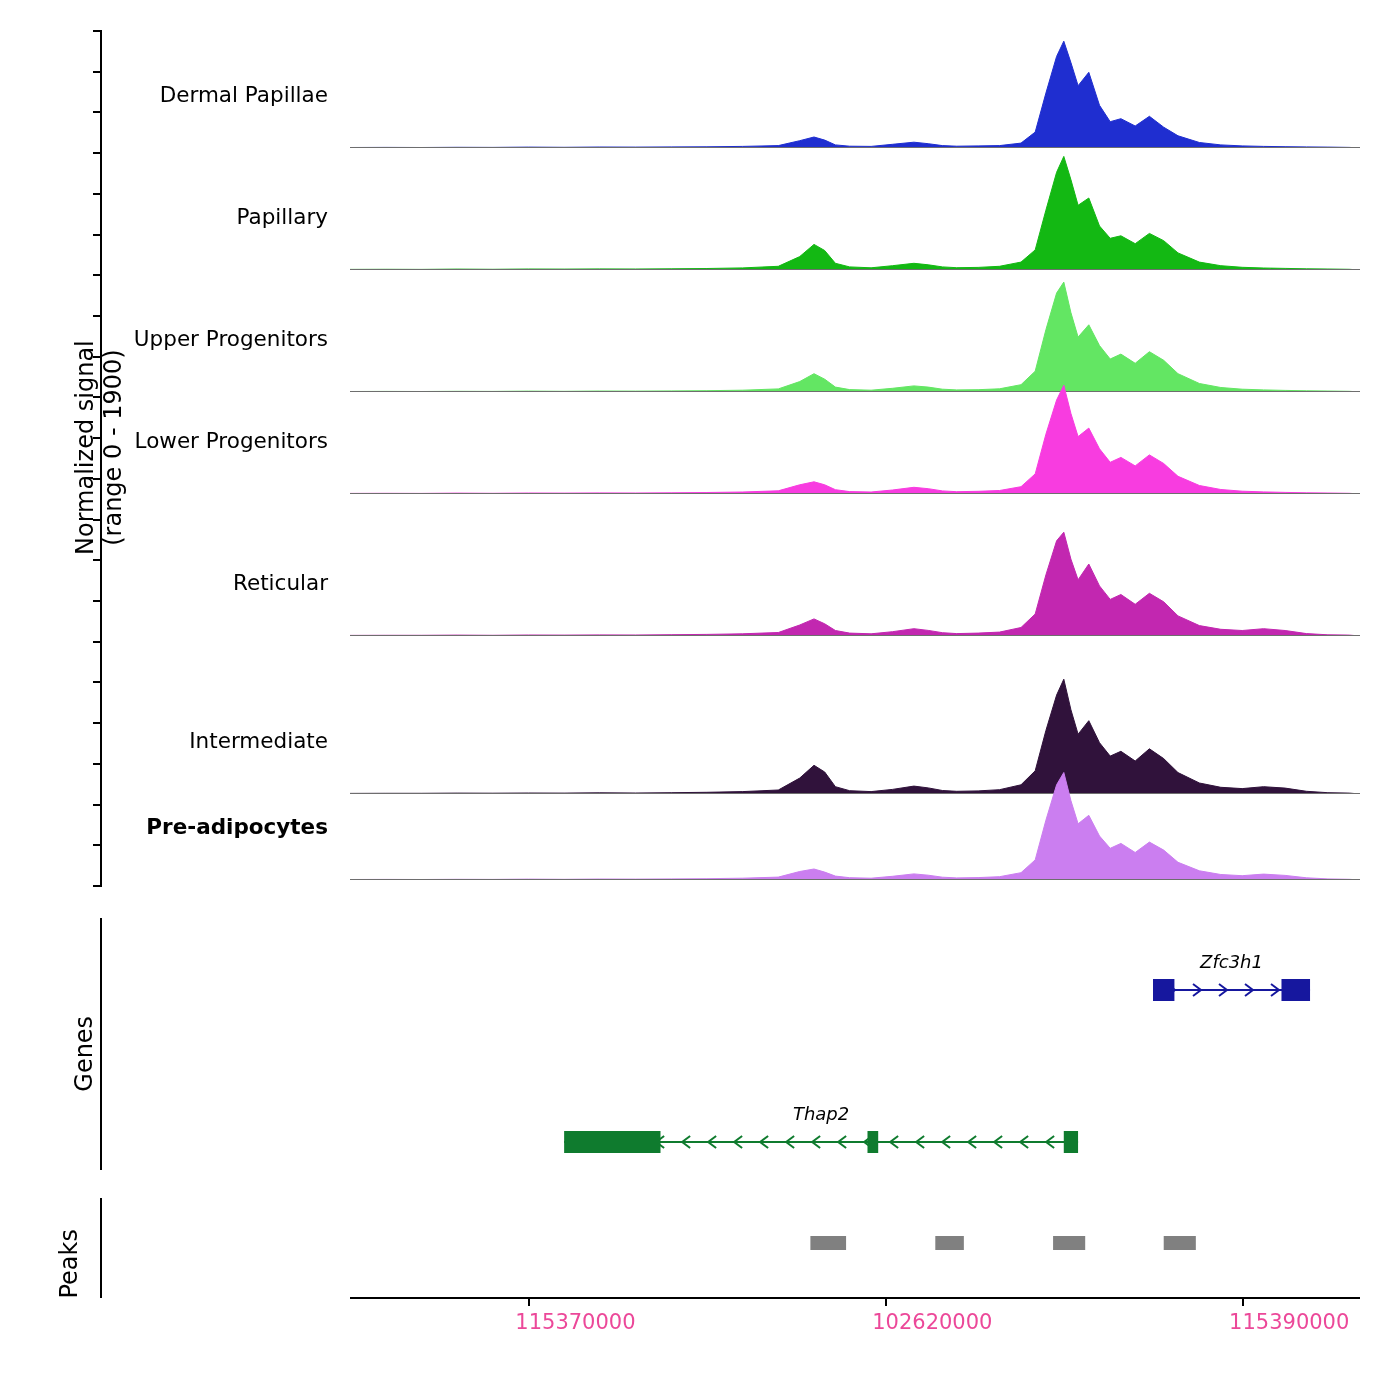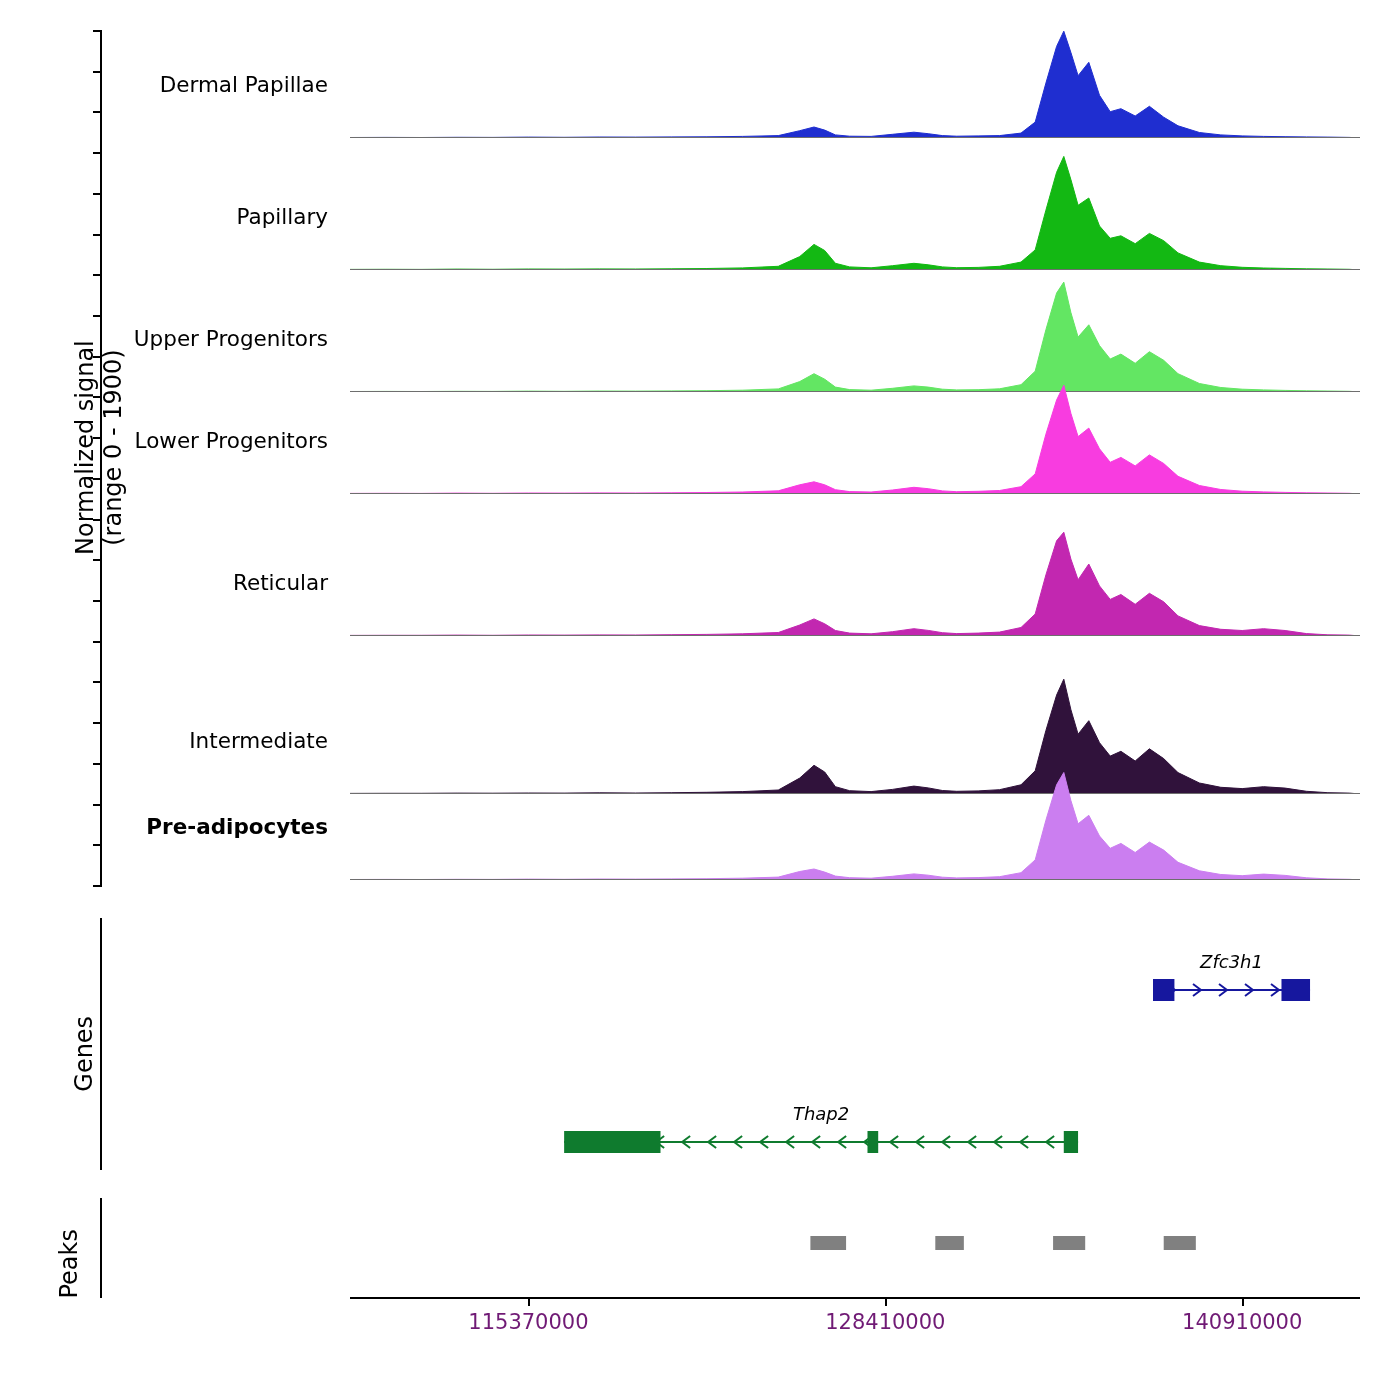--- a/index.html
+++ b/index.html
@@ -127,23 +127,24 @@
     position: absolute;
     top: 0;
     width: 2px;
     height: 9px;
     background: #000;
   }
   #xaxis .xticklabel {
     position: absolute;
     top: 13px;
     font-size: 21px;
-    color: #701a75;
+    color: #ec4899;
     transform: translateX(-50%);
     white-space: nowrap;
+    margin-left: 47px;
   }
   #xtitle {
     position: absolute;
     left: 350px;
     top: 1345px;
     width: 1010px;
     text-align: center;
     font-size: 27px;
     color: #000;
   }
@@ -186,21 +187,21 @@
       <div class="tick" style="top: 640.714px;"></div>
       <div class="tick" style="top: 681.429px;"></div>
       <div class="tick" style="top: 722.143px;"></div>
       <div class="tick" style="top: 762.857px;"></div>
       <div class="tick" style="top: 803.571px;"></div>
       <div class="tick" style="top: 844.286px;"></div>
       <div class="tick" style="top: 885px;"></div>
     </div>
 
   <div id="tracks">
-      <div class="track" style="top: 20px; height: 118px;">
+      <div class="track" style="top: 30px; height: 118px;">
         <div class="track-label" style="top: 51.92px;">Dermal Papillae</div>
         <svg width="1010" height="118">
           <path d="M 0 118 L 0.0 117.5 L 35.7 117.4 L 71.4 117.5 L 107.1 117.3 L 142.8 117.4 L 178.4 117.1 L 214.1 117.3 L 249.8 117.0 L 285.5 117.1 L 321.2 116.9 L 356.9 116.8 L 392.6 116.4 L 428.3 115.6 L 449.7 110.7 L 464.0 107.0 L 474.7 110.1 L 485.4 114.9 L 499.6 116.2 L 521.1 116.4 L 542.5 114.3 L 563.9 112.2 L 578.2 113.7 L 592.4 115.6 L 606.7 116.2 L 628.1 115.9 L 649.5 115.6 L 671.0 113.1 L 685.2 102.1 L 695.9 63.1 L 706.6 26.4 L 713.8 11.2 L 720.9 32.5 L 728.1 55.7 L 738.8 42.3 L 749.5 75.3 L 760.2 91.7 L 770.9 88.7 L 785.2 96.0 L 799.4 86.3 L 813.7 97.2 L 828.0 105.8 L 849.4 112.5 L 870.8 114.9 L 892.2 115.9 L 913.6 116.4 L 935.1 116.7 L 956.5 116.9 L 977.9 117.1 L 999.3 117.4 L 1010 118 Z" fill="#1f2ed0" stroke="#1f2ed0" stroke-width="1"></path>
         </svg>
         <div class="track-baseline"></div>
       </div>
       <div class="track" style="top: 152px; height: 118px;">
         <div class="track-label" style="top: 51.92px;">Papillary</div>
         <svg width="1010" height="118">
           <path d="M 0 118 L 0.0 117.4 L 35.7 117.3 L 71.4 117.4 L 107.1 117.1 L 142.8 117.3 L 178.4 117.0 L 214.1 117.1 L 249.8 116.9 L 285.5 117.0 L 321.2 116.8 L 356.9 116.5 L 392.6 115.9 L 428.3 114.3 L 449.7 104.6 L 464.0 92.4 L 474.7 98.5 L 485.4 111.3 L 499.6 114.9 L 521.1 115.8 L 542.5 113.7 L 563.9 111.3 L 578.2 112.8 L 592.4 114.9 L 606.7 115.7 L 628.1 115.4 L 649.5 114.3 L 671.0 110.1 L 685.2 97.9 L 695.9 58.2 L 706.6 20.3 L 713.8 4.4 L 720.9 27.6 L 728.1 53.3 L 738.8 46.0 L 749.5 74.0 L 760.2 86.3 L 770.9 83.8 L 785.2 91.7 L 799.4 81.4 L 813.7 88.7 L 828.0 100.9 L 849.4 110.1 L 870.8 113.7 L 892.2 115.3 L 913.6 116.0 L 935.1 116.4 L 956.5 116.8 L 977.9 117.0 L 999.3 117.3 L 1010 118 Z" fill="#13b813" stroke="#13b813" stroke-width="1"></path>
@@ -293,18 +294,18 @@
         <rect x="703.0742049469964" y="46" width="32.120141342756256" height="14" fill="#808080"></rect>
         <rect x="813.7102473498232" y="46" width="32.120141342756256" height="14" fill="#808080"></rect>
       </svg>
     </div>
 
   <div id="xaxis">
       <div class="xline"></div>
       <div class="xtick" style="left: 178.445px;"></div>
       <div class="xticklabel" style="left: 178.445px;">115370000</div>
       <div class="xtick" style="left: 535.336px;"></div>
-      <div class="xticklabel" style="left: 535.336px;">128410000</div>
+      <div class="xticklabel" style="left: 535.336px;">102620000</div>
       <div class="xtick" style="left: 892.226px;"></div>
-      <div class="xticklabel" style="left: 892.226px;">140910000</div>
+      <div class="xticklabel" style="left: 892.226px;">115390000</div>
     </div>
 
 </div>
 
 </body></html>

